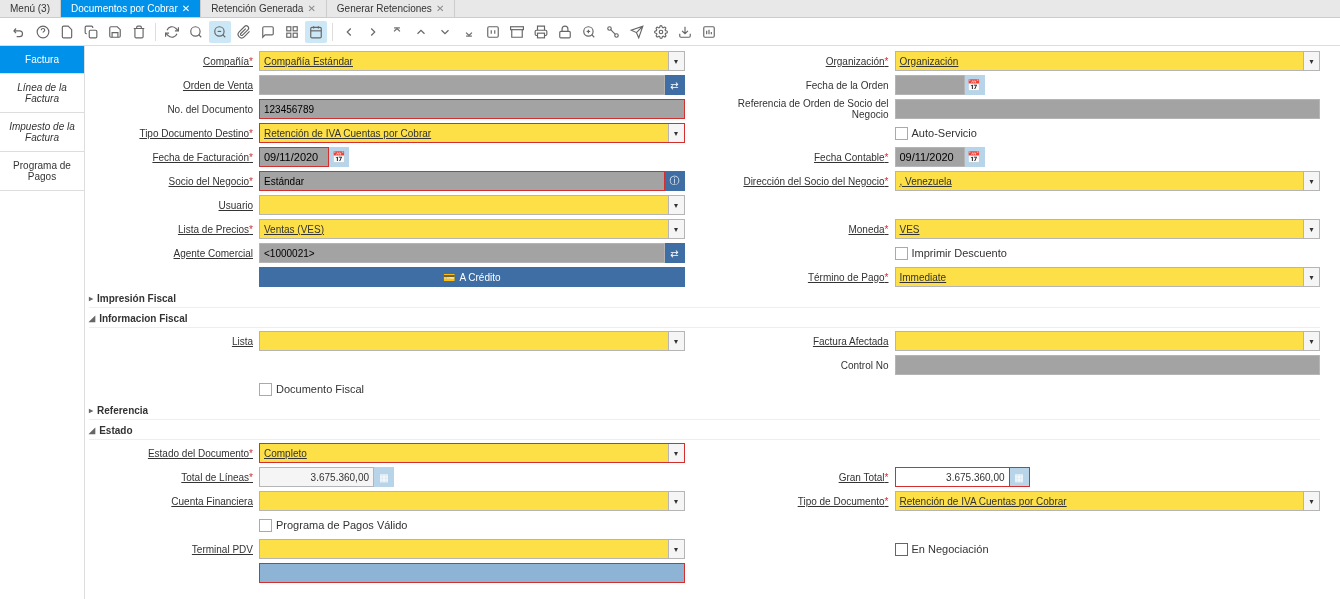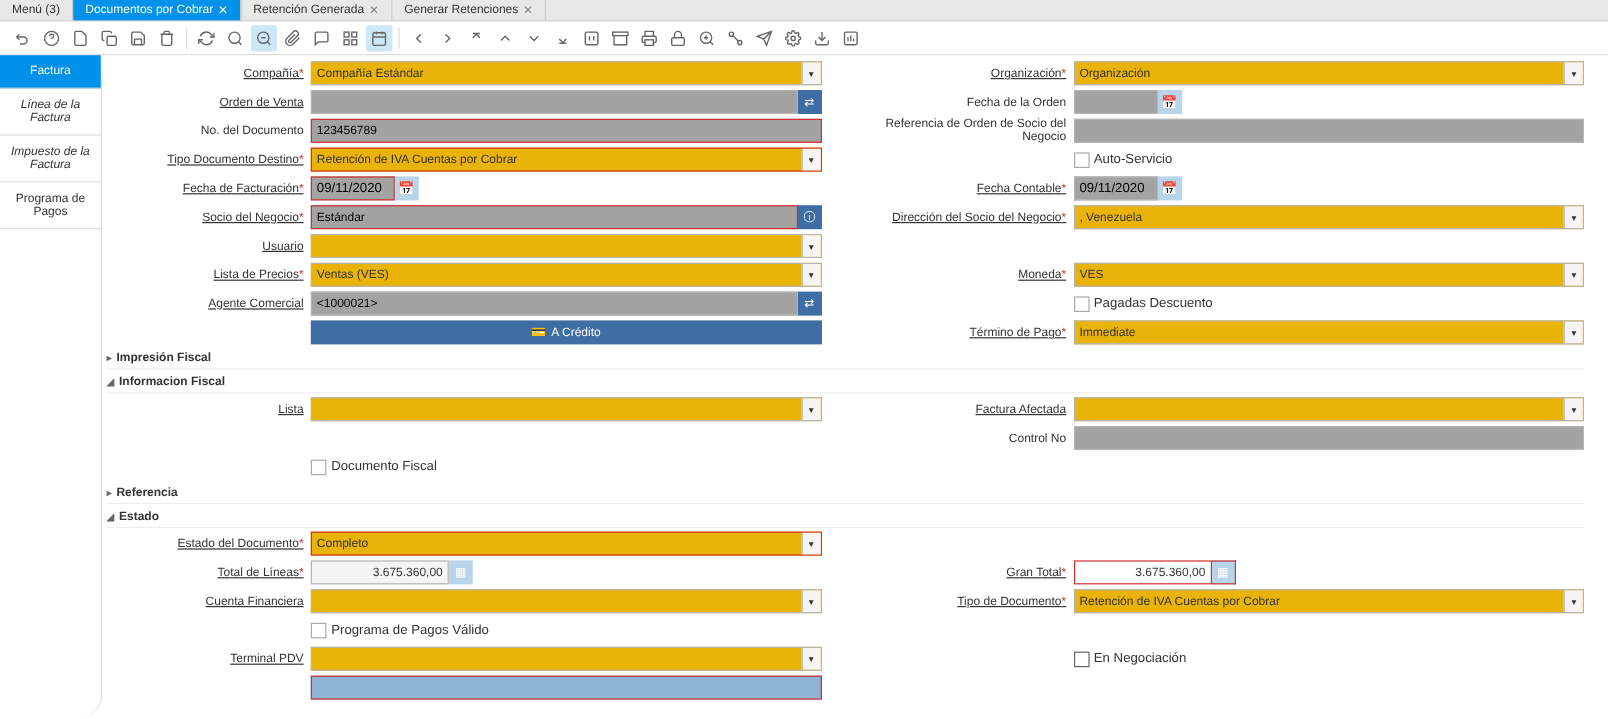--- a/index.html
+++ b/index.html
@@ -11,36 +11,36 @@
 .tab-close { font-size: 10px; color: #888; cursor: pointer; }
 .tab.active .tab-close { color: #fff; }
 
 .toolbar { display: flex; align-items: center; padding: 3px 8px; background: #fff; border-bottom: 1px solid #ddd; gap: 2px; height: 28px; }
 .tool-btn { width: 22px; height: 22px; display: flex; align-items: center; justify-content: center; cursor: pointer; color: #666; border-radius: 2px; }
 .tool-btn.highlight { background: #cce7f5; }
 .tool-sep { width: 1px; height: 18px; background: #ddd; margin: 0 3px; }
 
 .main-area { display: flex; height: calc(100vh - 46px); }
 
-.sidebar { width: 85px; background: #fff; border-right: 1px solid #ddd; border-radius: 20px; }
+.sidebar { width: 85px; background: #fff; border-right: 1px solid #ddd; }
 .sidebar-tab { padding: 8px 4px; text-align: center; border-bottom: 1px solid #ddd; cursor: pointer; font-size: 10px; font-style: italic; }
 .sidebar-tab.active { background: #0091ea; color: #fff; font-style: normal; font-weight: normal;}
 .sidebar-tab.non-italic { font-style: normal; }
 
 .content { flex: 1; overflow-y: auto; padding: 4px 20px 4px 4px; position: relative; }
 
 .form-grid { display: grid; grid-template-columns: 1fr 1fr; gap: 2px 40px; }
 .form-row { display: flex; align-items: center; min-height: 22px; }
 .form-label { width: 170px; text-align: right; padding-right: 6px; font-size: 10px; color: #333; }
 .form-label.required::after { content: '*'; color: #d32f2f; }
 .form-label.underline { text-decoration: underline; }
 .form-field { flex: 1; display: flex; }
 .form-input { flex: 1; height: 20px; border: 1px solid #b5b5b5; padding: 0 4px; font-size: 10px; background: #a3a3a3; }
 .form-input.red-border { border: 1.5px solid #d32f2f; }
-.form-select { flex: 1; height: 20px; border: 1px solid #b5b5b5; font-size: 10px; background: #eab308; position: relative; display: flex; align-items: center; padding: 0 4px; }
+.form-select { flex: 1; height: 20px; border: 1px solid #b5b5b5; font-size: 10px; background: #fde047; position: relative; display: flex; align-items: center; padding: 0 4px; text-decoration: underline; }
 .form-select.red-border { border: 1.5px solid #d32f2f; }
 .select-arrow { position: absolute; right: 0; top: 0; width: 16px; height: 100%; border-left: 1px solid #b5b5b5; display: flex; align-items: center; justify-content: center; background: #f5f5f5; font-size: 8px; }
 .input-btn { width: 20px; height: 20px; background: #3f6ea5; color: #fff; display: flex; align-items: center; justify-content: center; cursor: pointer; font-size: 10px; }
 .input-btn.light { background: #b8d4e8; }
 .date-btn { width: 20px; height: 20px; background: #b8d4e8; display: flex; align-items: center; justify-content: center; cursor: pointer; }
 .textarea { flex: 1; height: 32px; border: 1px solid #b5b5b5; resize: none; font-size: 10px; padding: 2px 4px; }
 .full-row { grid-column: 1 / 3; }
 
 .checkbox-wrap { display: flex; align-items: center; gap: 4px; }
 .checkbox { width: 13px; height: 13px; border: 1px solid #aaa; background: #fff; }
@@ -402,21 +402,21 @@
         <div class="form-field">
             <input class="form-input" value="&lt;1000021&gt;" style="">
             <div class="input-btn">⇄</div>
           </div>
       </div>
       <div class="form-row">
         <div class="form-label"></div>
         <div class="form-field">
             <div class="checkbox-wrap">
               <div class="checkbox"></div>
-              <span>Pagadas Descuento</span>
+              <span>Imprimir Descuento</span>
             </div>
           </div>
       </div>
 
       <div class="form-row">
         <div class="form-label"></div>
         <div class="form-field">
             <button class="action-btn">💳 <span>A Crédito</span></button>
           </div>
       </div>

